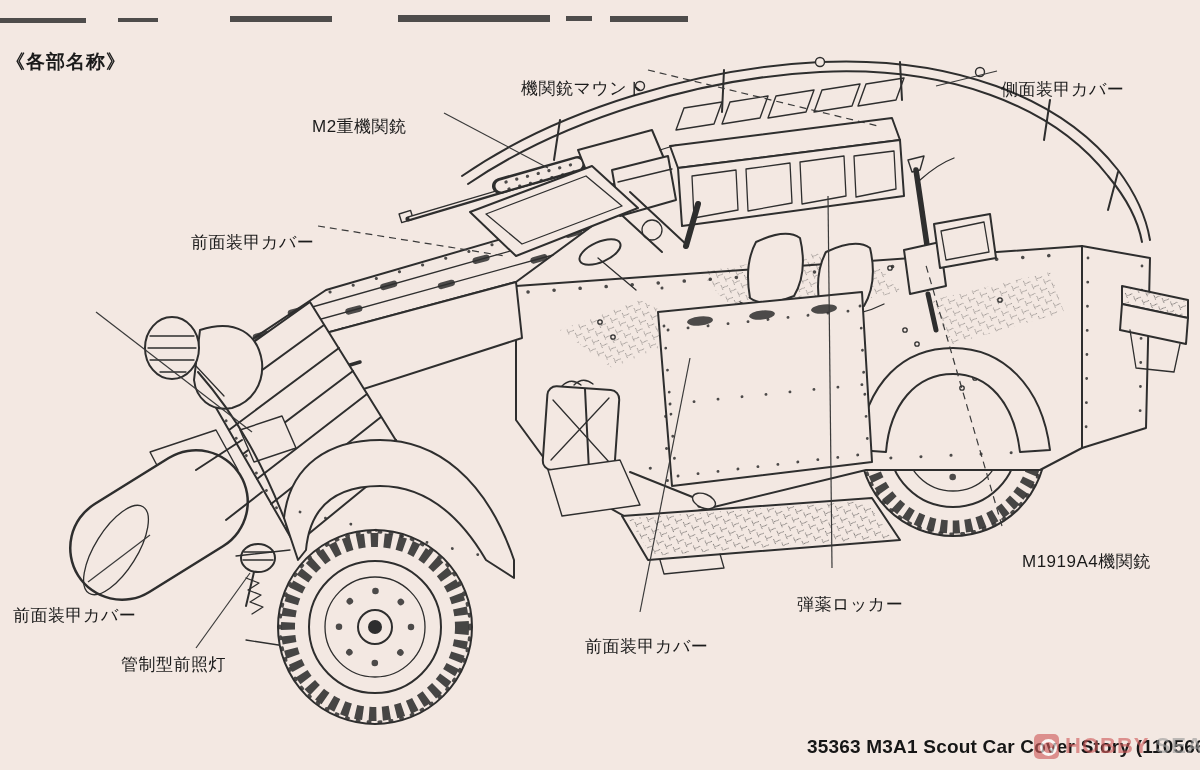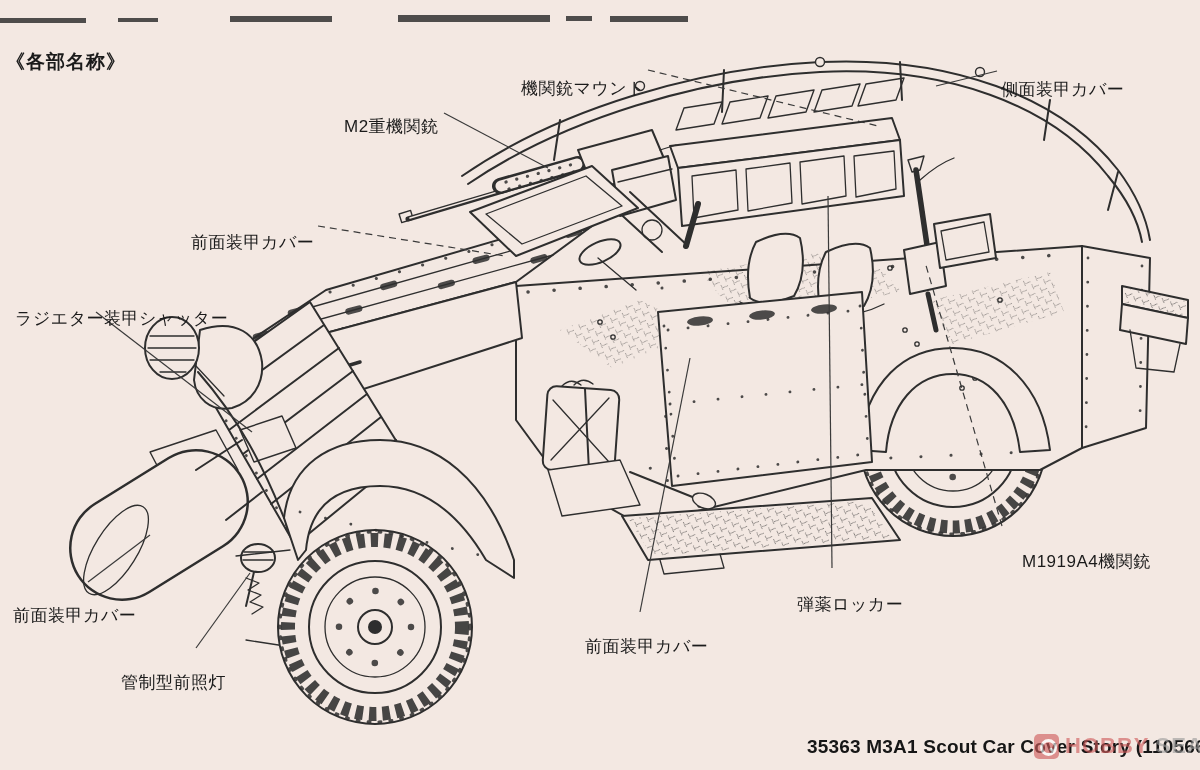--- a/index.html
+++ b/index.html
@@ -301,29 +301,28 @@
     <line x1="1002" y1="526" x2="925" y2="262" class="leader dash"></line>
   </g>
 </svg>
 
 <div class="lbl title" style="left:6px;top:28px">《各部名称》</div>
 
 <div class="lbl" style="left:521px;top:56px">機関銃マウント</div>
 
 <div class="lbl" style="left:1001px;top:57px">側面装甲カバー</div>
 
-<div class="lbl" style="left:344px;top:94px">M2重機関銃</div>
+<div class="lbl" style="left:312px;top:94px">M2重機関銃</div>
 
 <div class="lbl" style="left:191px;top:210px">前面装甲カバー</div>
 
-<div class="lbl" style="left:15px;top:286px">ラジエター装甲シャッター</div>
 
 <div class="lbl" style="left:13px;top:583px">前面装甲カバー</div>
 
-<div class="lbl" style="left:121px;top:650px">管制型前照灯</div>
+<div class="lbl" style="left:121px;top:632px">管制型前照灯</div>
 
 <div class="lbl" style="left:585px;top:614px">前面装甲カバー</div>
 
 <div class="lbl" style="left:797px;top:572px">弾薬ロッカー</div>
 
 <div class="lbl" style="left:1022px;top:529px">M1919A4機関銃</div>
 
 <div id="caption">35363  M3A1 Scout Car Cover Story (11056620)</div>
 
 <div id="watermark">

